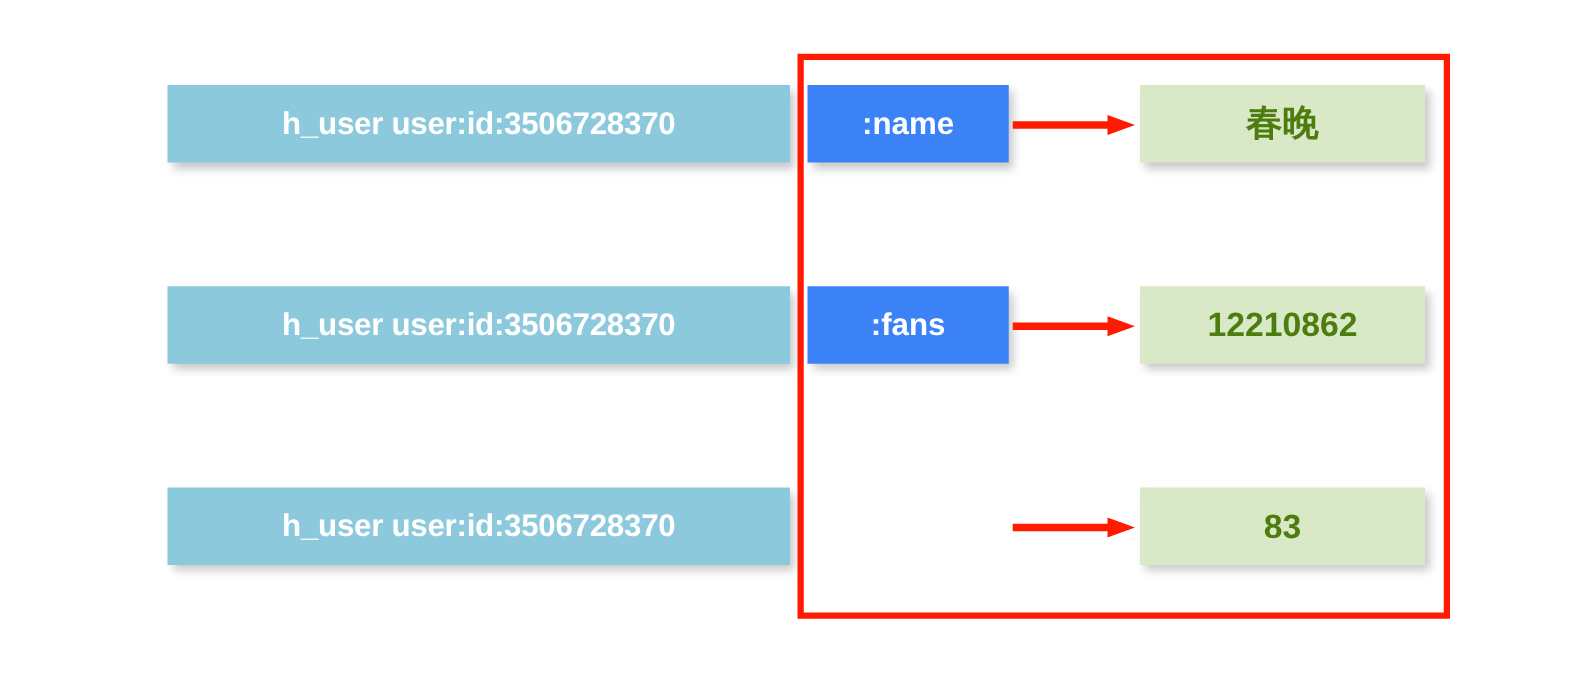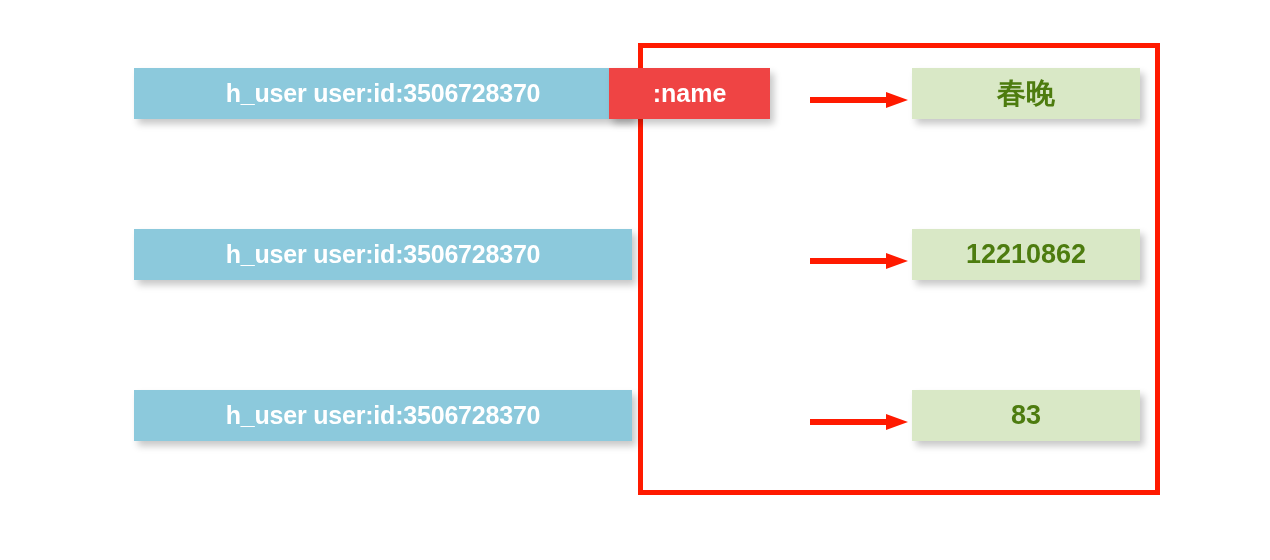--- a/index.html
+++ b/index.html
@@ -42,42 +42,42 @@
     left: 0;
     width: 1270px;
     height: 64px;
     z-index: 10;
   }
 
   
   .box {
     position: absolute;
     top: 0;
-    height: 51px;
+    height: 62px;
     box-sizing: border-box;
     display: flex;
     align-items: center;
     justify-content: center;
     box-shadow: 4px 5px 7px rgba(0,0,0,0.22);
   }
 
   .key-box {
     left: 134px;
     width: 498px;
     background: #8CC9DC;
     color: #ffffff;
     font-size: 25px;
     font-weight: bold;
     letter-spacing: -0.2px;
   }
 
   .field-box {
-    left: 609px;
+    left: 646px;
     width: 161px;
-    background: #ef4444;
+    background: #3b82f6;
     color: #ffffff;
     font-size: 25px;
     font-weight: bold;
   }
 
   .value-box {
     left: 912px;
     width: 228px;
     background: #D9E8C6;
     color: #4d7c0f;
@@ -115,20 +115,21 @@
       <svg width="98" height="16" viewBox="0 0 98 16" xmlns="http://www.w3.org/2000/svg">
         <rect x="0" y="5" width="80" height="6" fill="#FF1A00"></rect>
         <polygon points="76,0 98,8 76,16" fill="#FF1A00"></polygon>
       </svg>
     </div>
     <div class="box value-box cjk">春晚</div>
   </div>
 
   <div class="row" style="top:229px;">
     <div class="box key-box">h_user user:id:3506728370</div>
+    <div class="box field-box">:fans</div>
     <div class="arrow">
       <svg width="98" height="16" viewBox="0 0 98 16" xmlns="http://www.w3.org/2000/svg">
         <rect x="0" y="5" width="80" height="6" fill="#FF1A00"></rect>
         <polygon points="76,0 98,8 76,16" fill="#FF1A00"></polygon>
       </svg>
     </div>
     <div class="box value-box">12210862</div>
   </div>
 
   <div class="row" style="top:390px;">

